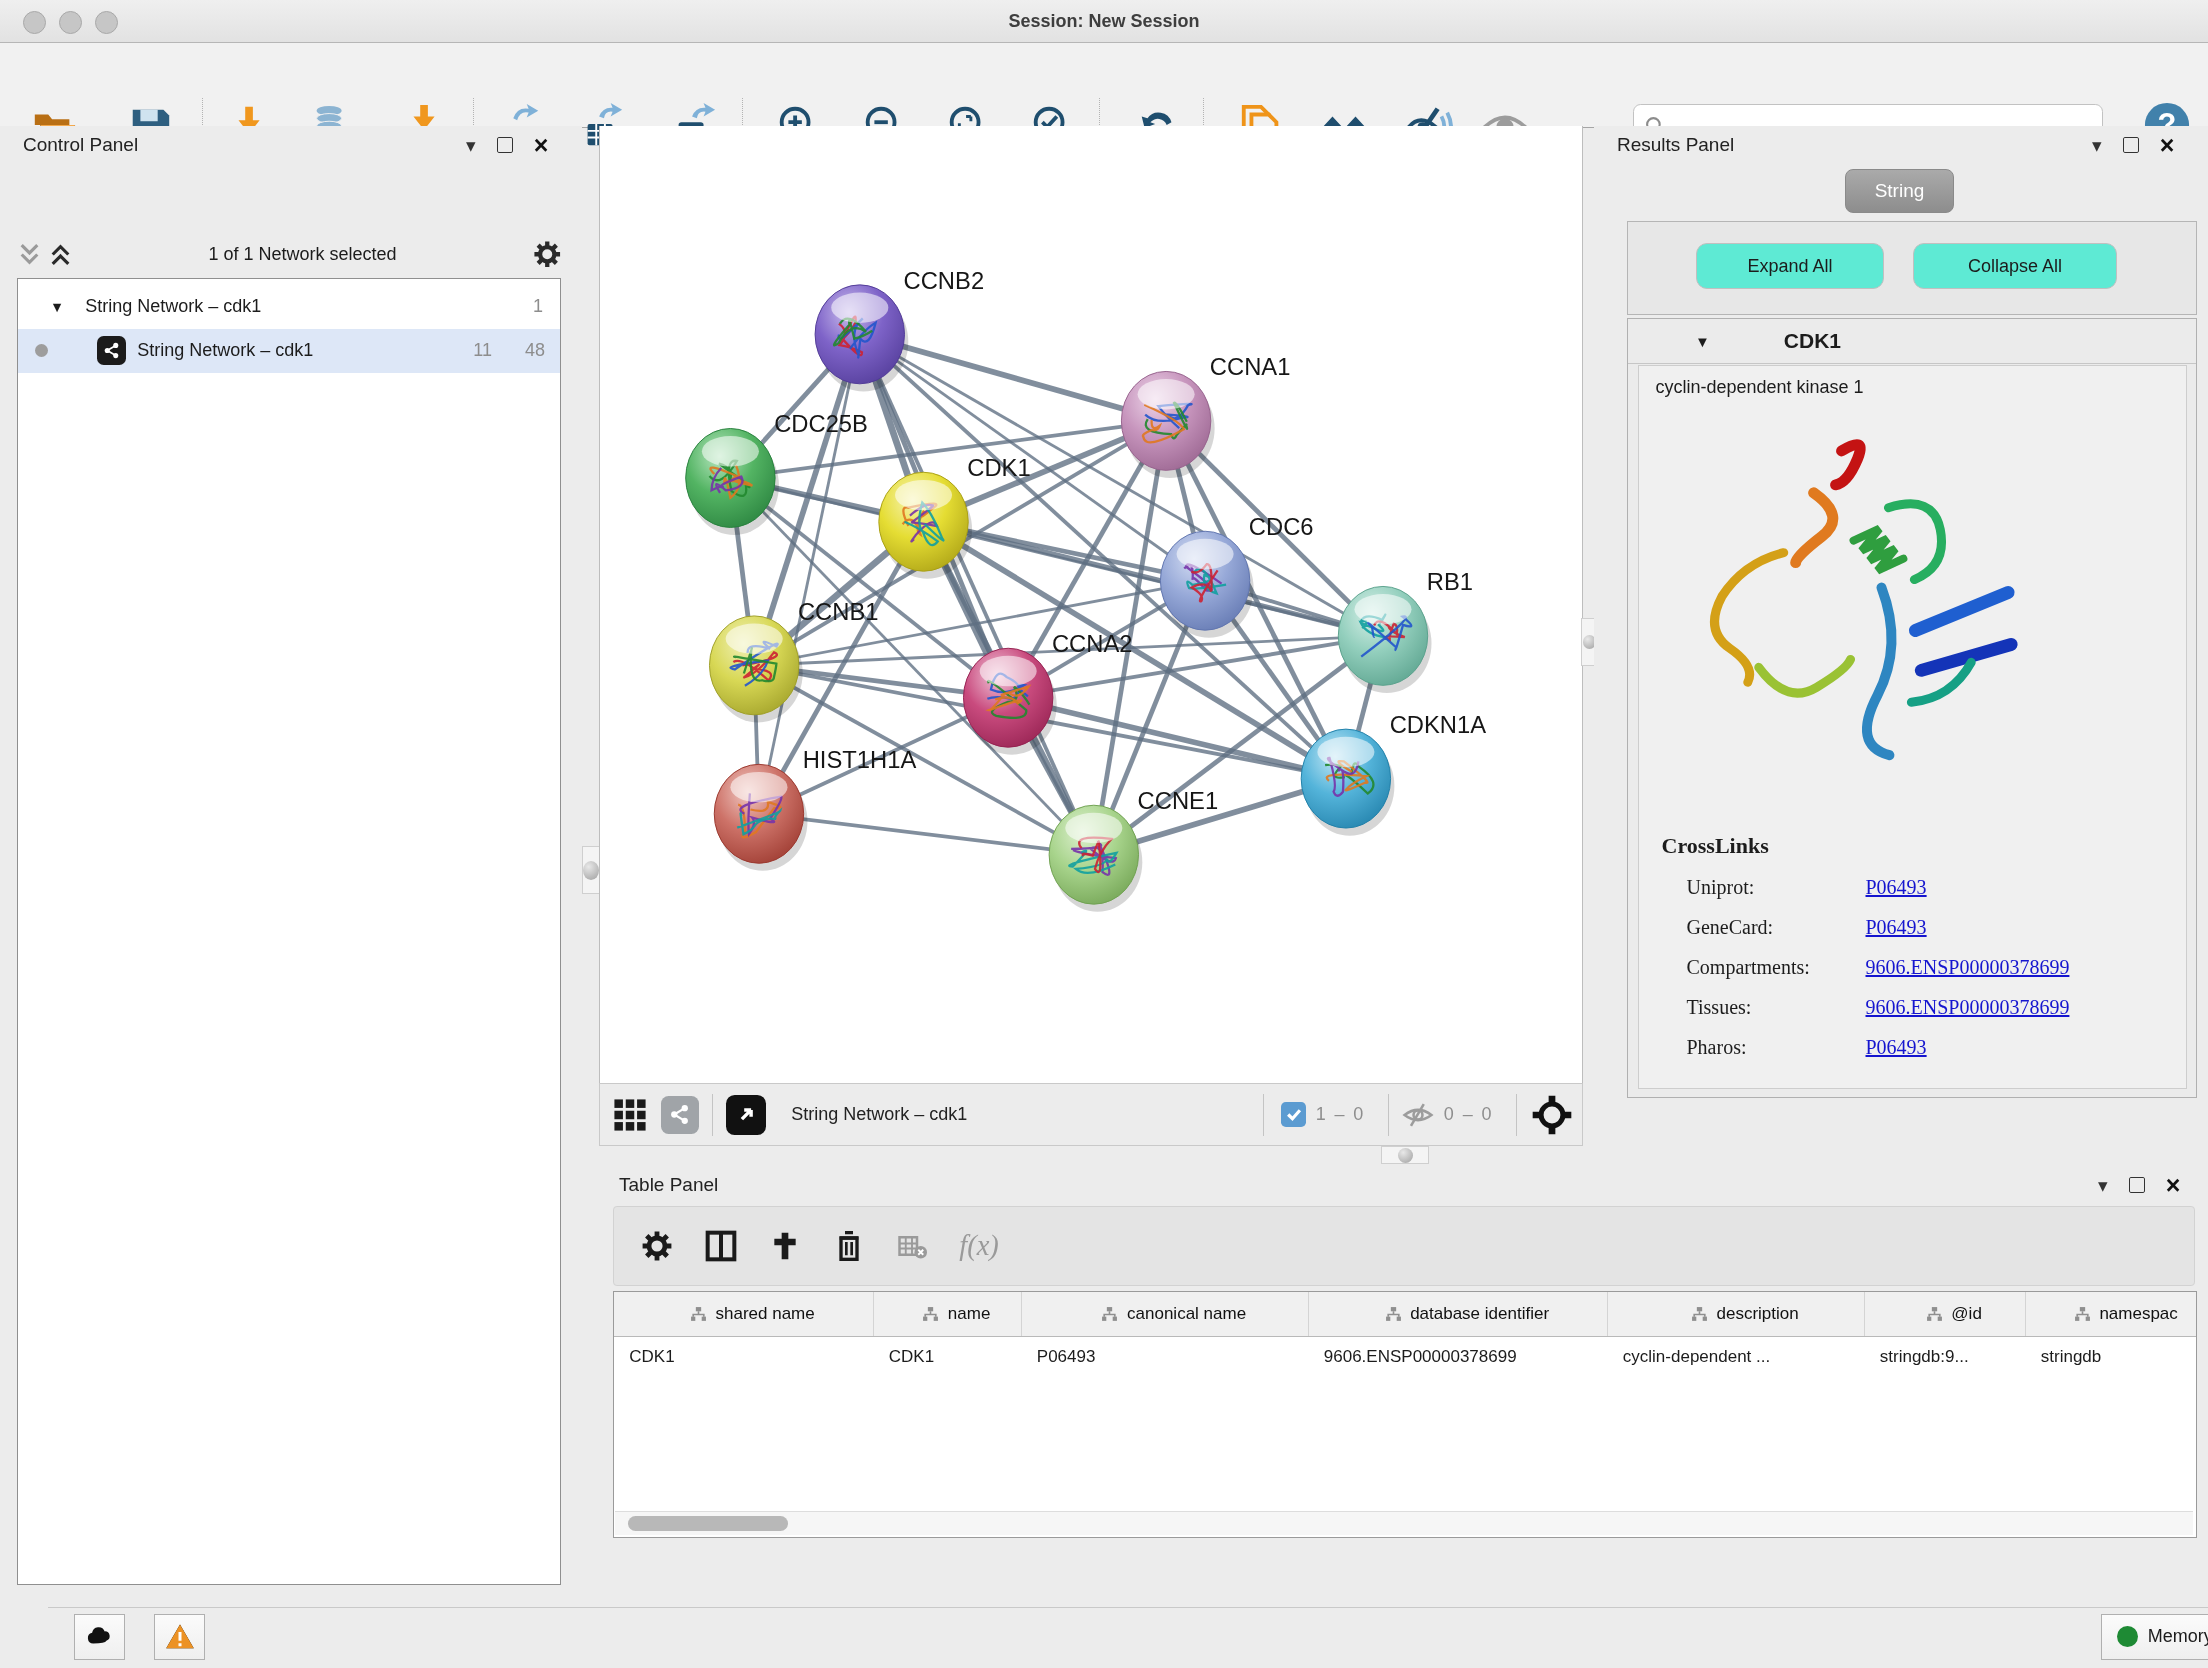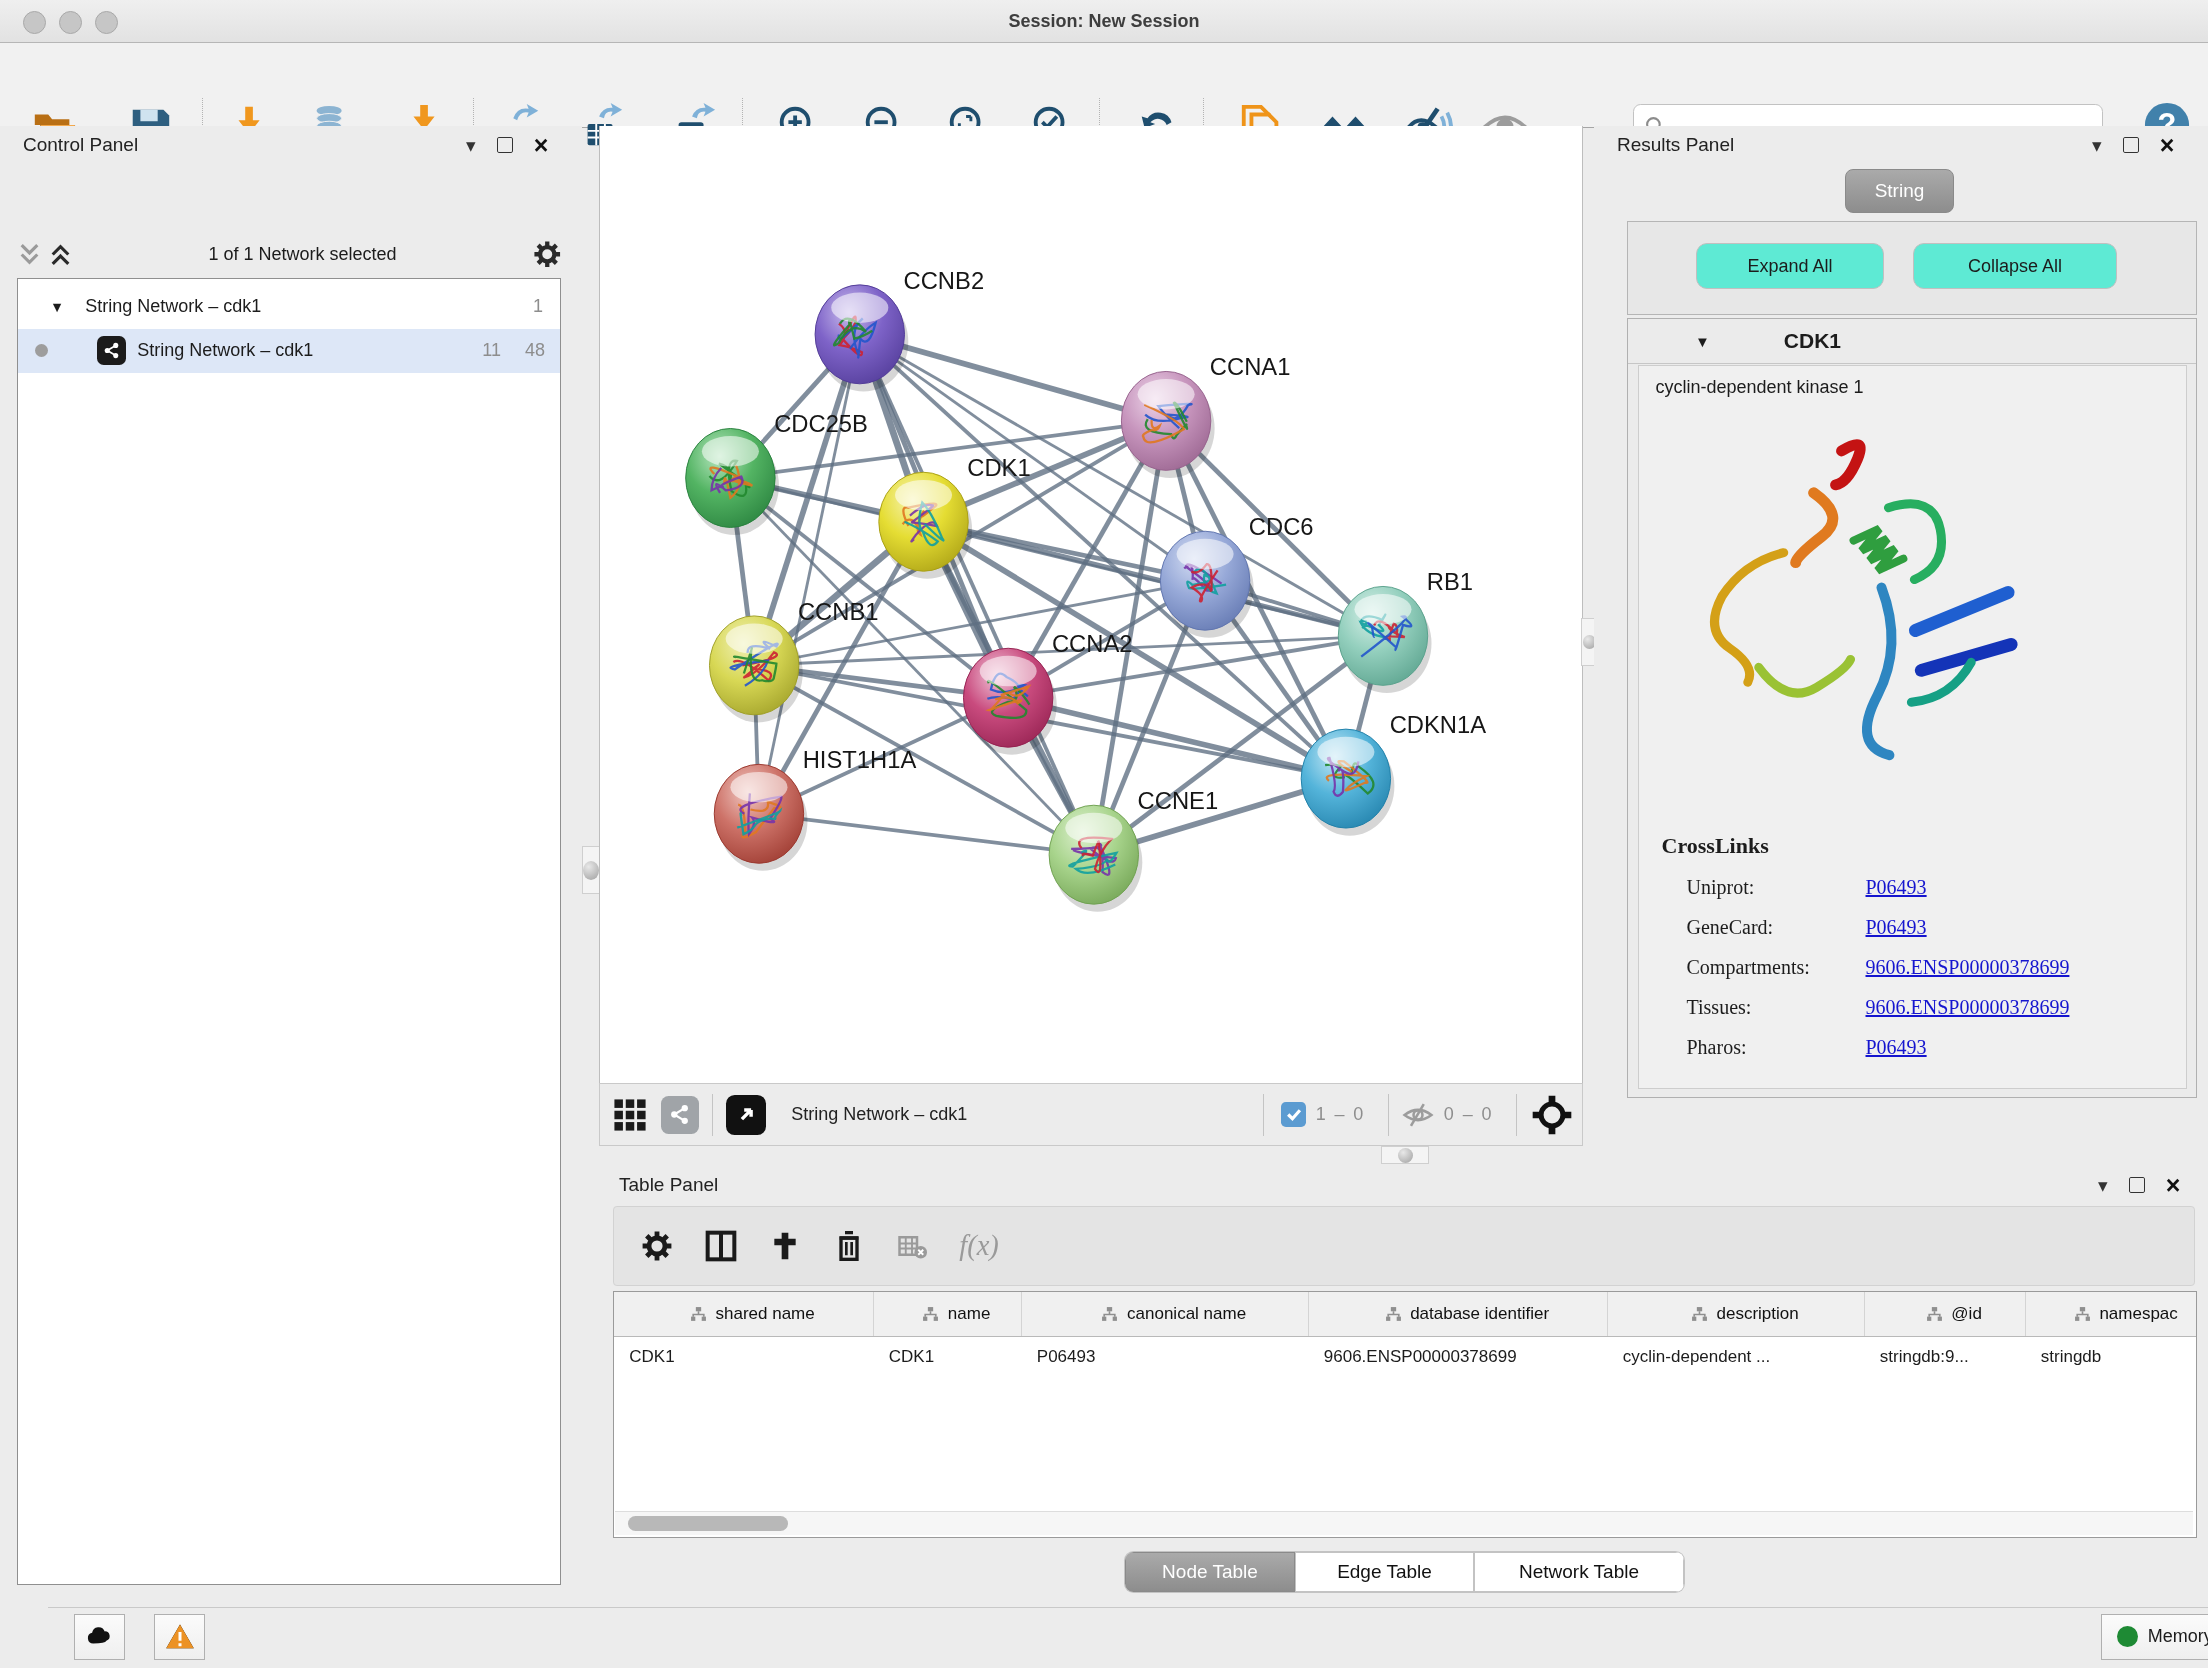--- a/index.html
+++ b/index.html
@@ -308,21 +308,21 @@
       <span style="width:13.3px;height:13.3px;border-radius:50%;background:#9d9d9d;margin-left:17px"></span>
       <span class="share-badge" style="margin-left:49px">
         <svg width="17" height="17" viewBox="0 0 20 20">
             <circle cx="5" cy="10" r="3" fill="#fff"></circle>
             <circle cx="15" cy="4" r="3" fill="#fff"></circle>
             <circle cx="15" cy="16" r="3" fill="#fff"></circle>
             <path d="M5 10 L15 4 M5 10 L15 16" stroke="#fff" stroke-width="2"></path>
           </svg>
       </span>
       <span style="margin-left:11.4px;flex:1">String Network – cdk1</span>
-      <span class="tree-count" style="margin-right:24px">11</span>
+      <span class="tree-count" style="margin-right:33px">11</span>
       <span class="tree-count" style="margin-right:15px">48</span>
     </div>
   </div>
 </div>
 
 <div class="abs split-handle" style="left:582px;top:846px;width:16px;height:46px">
     <span class="split-dot"></span>
   </div>
 
 <div id="network-view" class="abs">
@@ -782,25 +782,20 @@
             <td>cyclin-dependent ...</td>
             <td>stringdb:9...</td>
             <td>stringdb</td>
           </tr>
         </tbody>
     </table>
   </div>
   <div id="tp-hscroll">
       <span class="thumb"></span>
     </div>
-  <div id="tp-tabs">
-    <div class="seg-tab tp-tab sel" style="width:168px">Node Table</div>
-    <div class="seg-tab tp-tab" style="width:177px">Edge Table</div>
-    <div class="seg-tab tp-tab" style="width:208px">Network Table</div>
-  </div>
 </div>
 
 <div id="statusbar" class="abs">
   <span class="sb-btn" style="left:26px;width:49px">
     <svg width="28.5" height="28.5" viewBox="0 0 24 24">
         <path d="M7 18 a4.5 4.5 0 0 1 -1 -8.9 a5.5 5.5 0 0 1 10.6 -1.2 a4 4 0 0 1 1.4 7.8 q-1 2.3 -11 2.3z" fill="#111"></path>
       </svg>
   </span>
   <span class="sb-btn" style="left:106px;width:49px">
     <svg width="30" height="30" viewBox="0 0 24 24">

